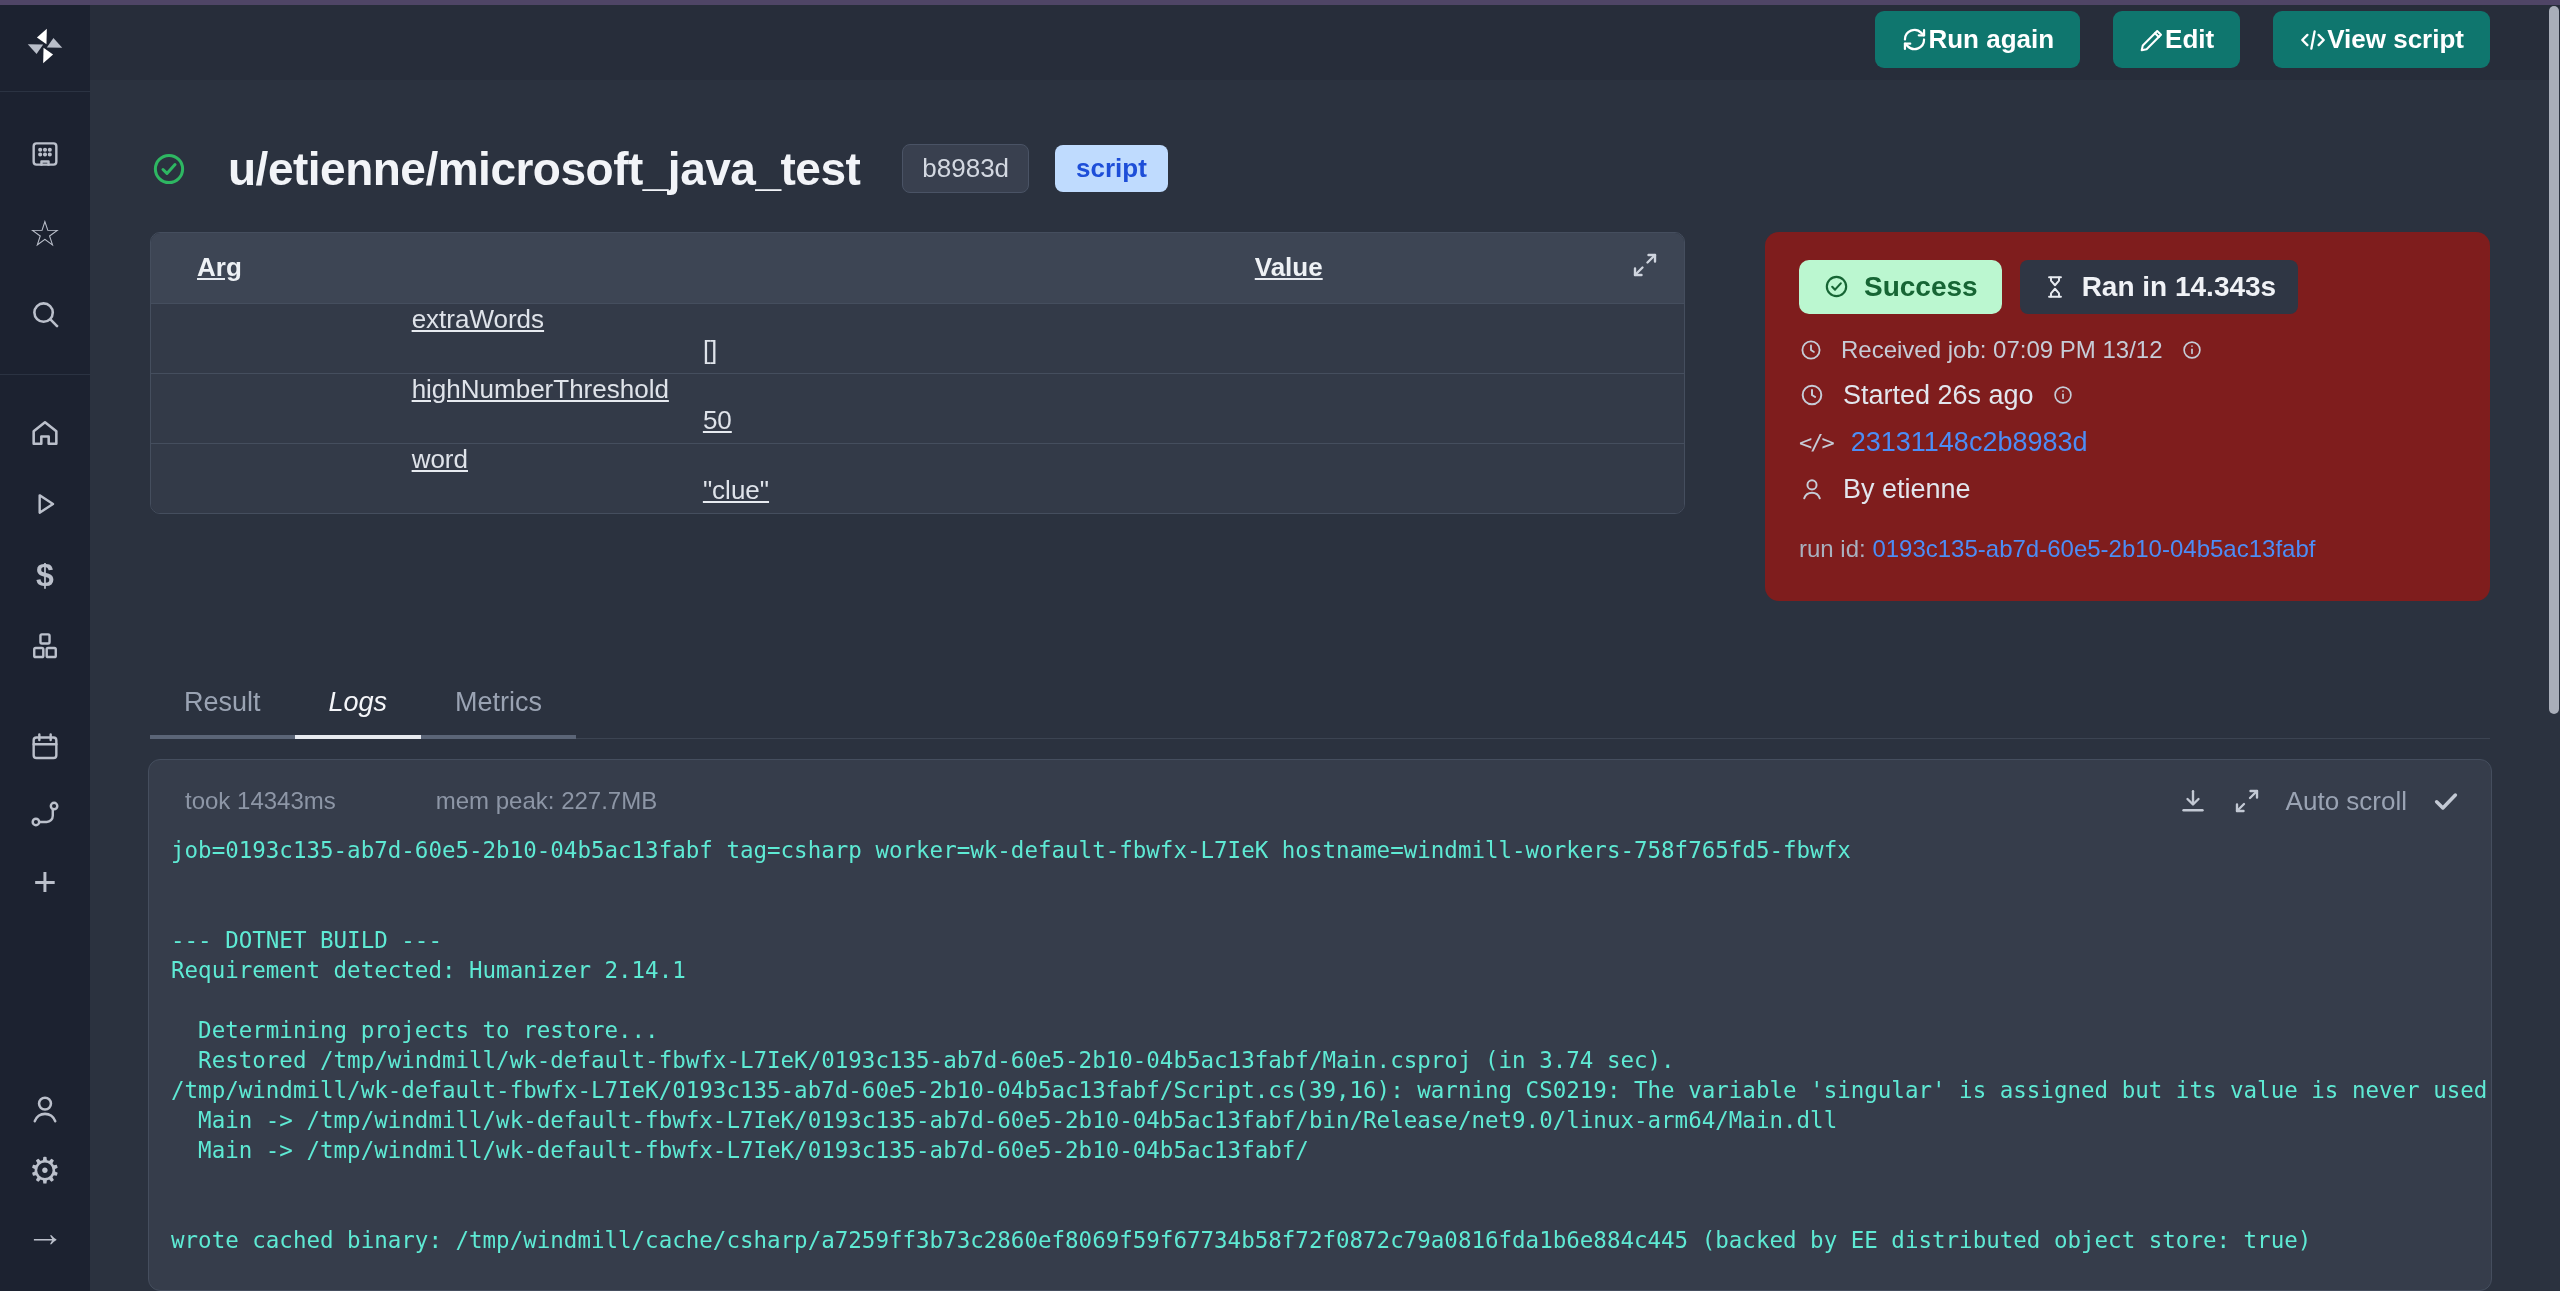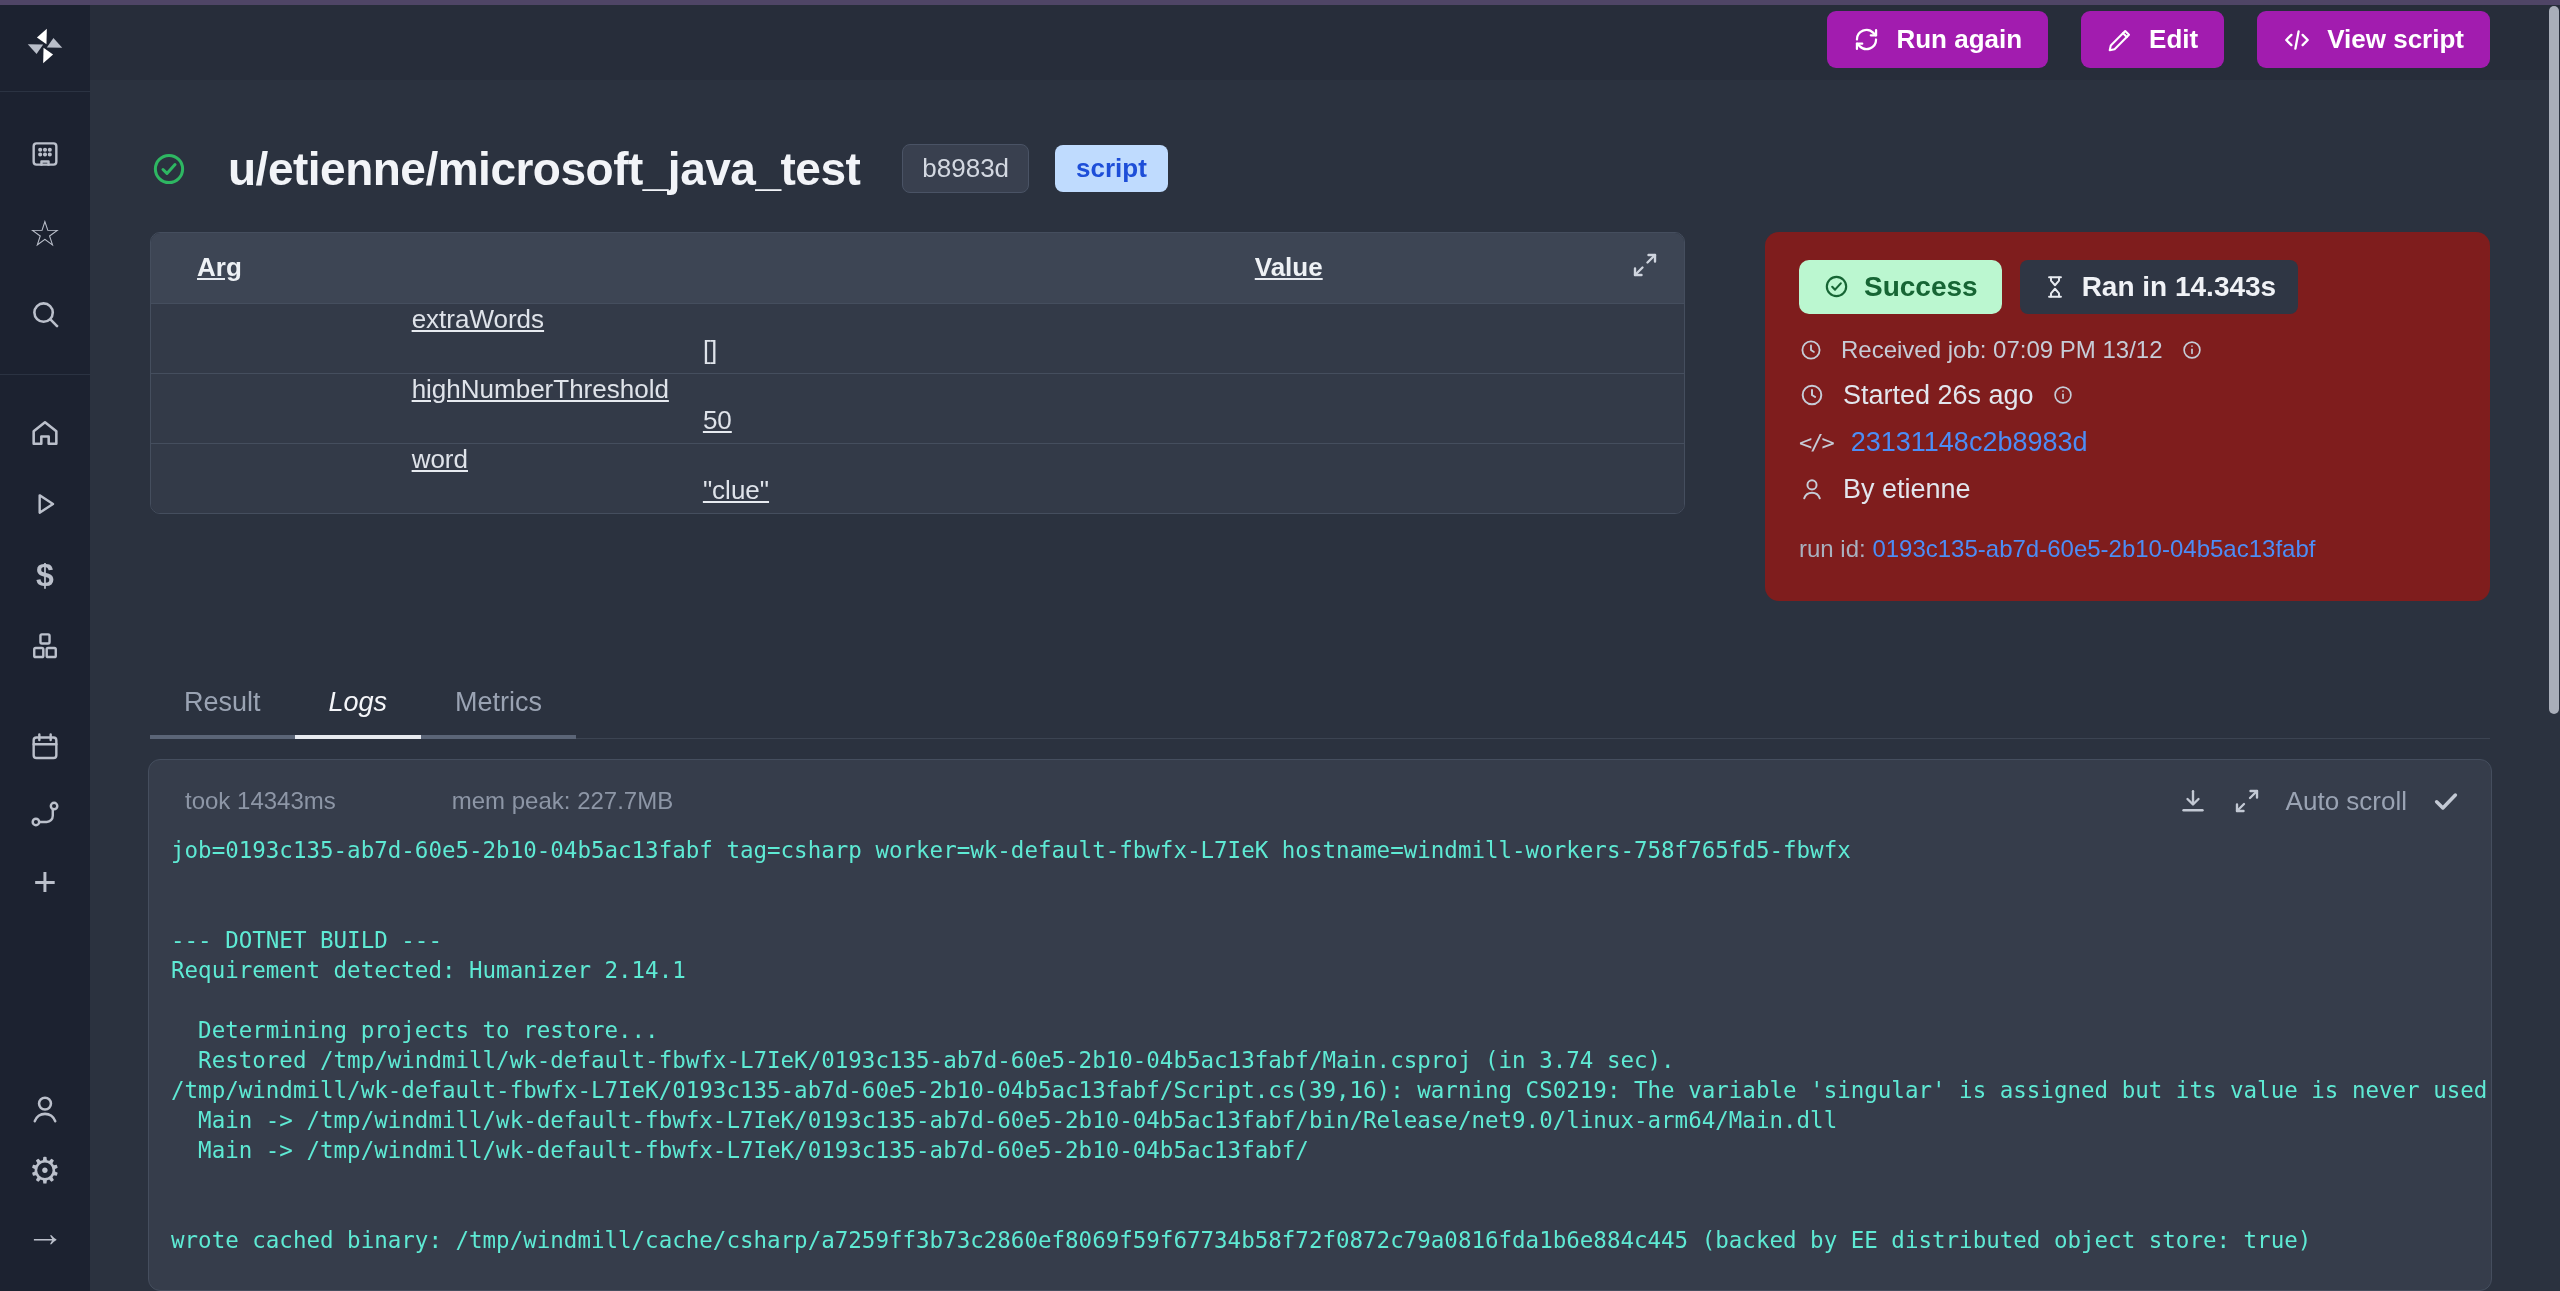--- a/index.html
+++ b/index.html
@@ -33,22 +33,22 @@
   .glyph { font-size:34px; line-height:1; color:#c9ced9; }
 
   
   .main { flex:1; display:flex; flex-direction:column; position:relative; }
   .topbar {
     height: 96px; background:#272d3a;
     display:flex; align-items:center; justify-content:flex-end;
     gap:33px; padding-right:70px;
   }
   .btn {
-    display:flex; align-items:center; gap:16px;
-    background:#a21caf; color:#ffffff;
+    display:flex; align-items:center; gap:0;
+    background:#0f766e; color:#ffffff;
     font-size:26px; font-weight:700;
     height:57px; padding:0 26px; border-radius:9px;
     border:none; cursor:pointer; font-family:inherit;
   }
   .btn svg { stroke:#ffffff; }
 
   .title-row { display:flex; align-items:center; margin:62px 70px 0 60px; }
   .check-title { width:38px; height:38px; margin-right:40px; }
   .page-title { font-size:46px; font-weight:800; letter-spacing:-0.5px; color:#f2f4f8; }
   .badge-hash {
@@ -85,21 +85,21 @@
   .runid-row { margin-top:30px; font-size:24px; color:#a9b1bf; }
 
   
   .tabs-row { display:flex; align-items:flex-end; margin:86px 70px 0 60px; position:relative; }
   .tabs-row::after { content:""; position:absolute; left:0; right:0; bottom:0; height:1px; background:#3c4452; }
   .tab { font-size:27px; color:#9aa3b3; padding:0 34px 17px 34px; border-bottom:4px solid #5b6577; cursor:pointer; z-index:1; }
   .tab.active { color:#f5f6f9; border-bottom-color:#e8ebf0;font-style:italic; }
 
   
   .log-panel { margin:20px 68px 0 58px; border:1px solid #454e5e; border-radius:12px; background:#363d4b; height:640px; overflow:hidden; }
-  .log-toolbar { display:flex; align-items:center; padding:26px 30px 6px 36px; color:#8d96a6; font-size:24px;gap:16px; }
+  .log-toolbar { display:flex; align-items:center; padding:26px 30px 6px 36px; color:#8d96a6; font-size:24px; }
   .log-took { margin-right:100px; }
   .log-toolbar .right { margin-left:auto; display:flex; align-items:center; gap:24px; }
   .log-toolbar .right svg { stroke:#c3c9d4; cursor:pointer; }
   .autoscroll-label { color:#9aa3b3; font-size:26px; }
   .log-text {
     font-family:"DejaVu Sans Mono", monospace;
     font-size:22.5px; line-height:30px; color:#5eead4;
     white-space:pre; overflow:hidden;
     padding:12px 0 0 22px;
   }

